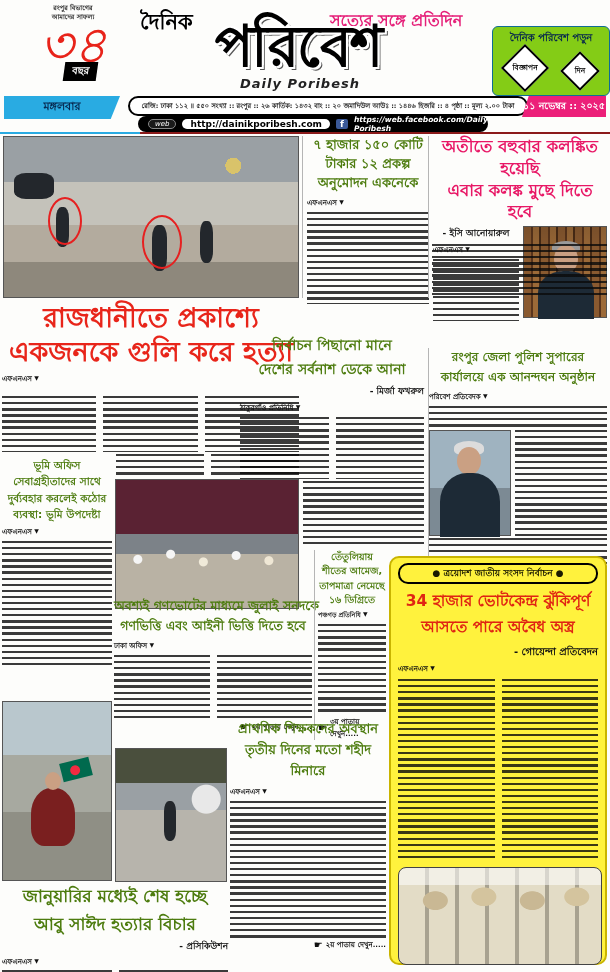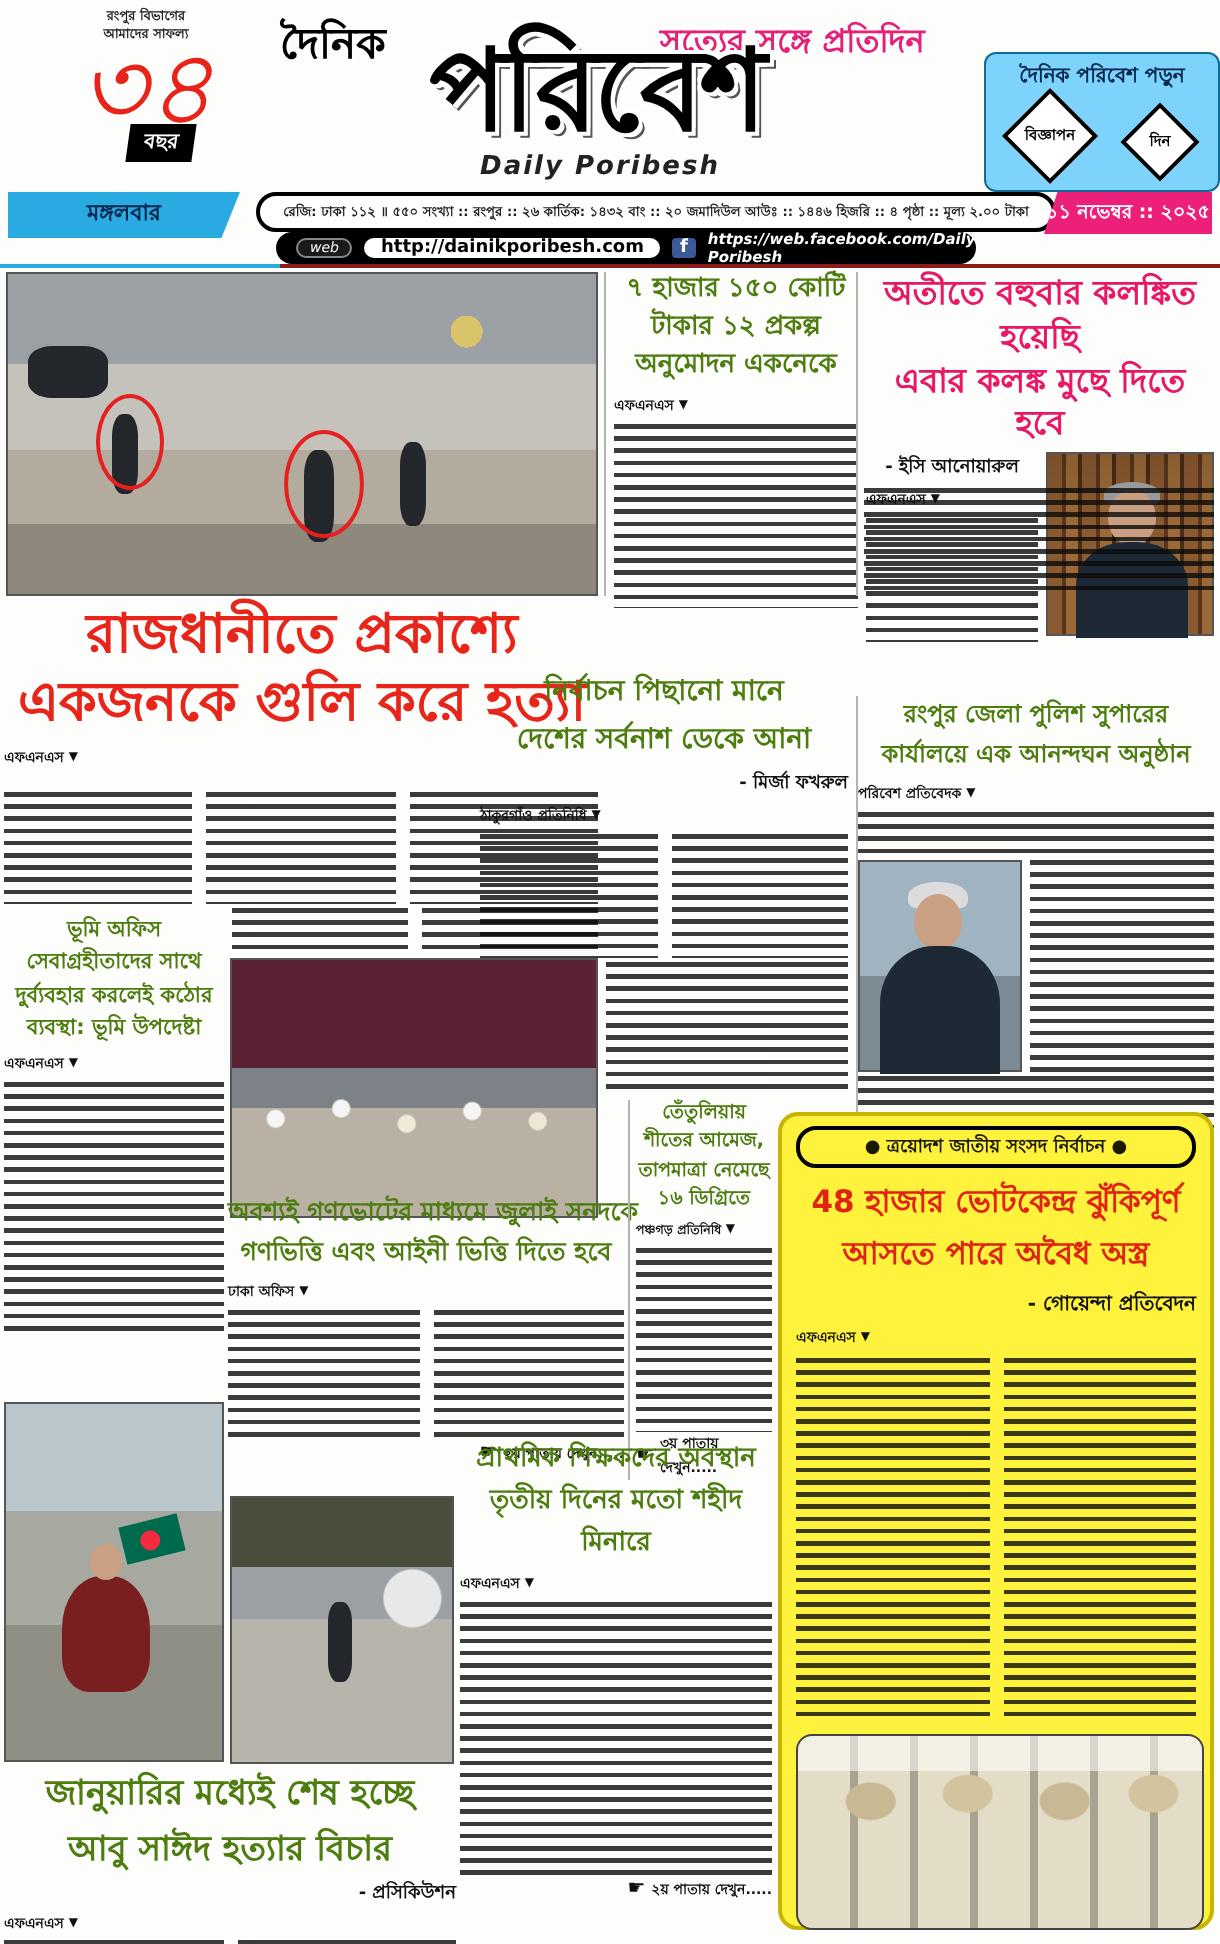--- a/index.html
+++ b/index.html
@@ -9,21 +9,21 @@
   .ctr{text-align:center}
   
   .logo-main{font-size:57px;font-weight:900;letter-spacing:-2px;color:#000;line-height:1;
              text-shadow:2px 2px 0 #fff,-2px -2px 0 #fff,2px -2px 0 #fff,-2px 2px 0 #fff,3px 3px 0 #555}
   .logo-small{font-size:21px;font-weight:900;color:#000;text-shadow:1px 1px 0 #fff,-1px -1px 0 #fff}
   .tagline{font-size:16px;font-weight:800;color:#e52079}
   .logo-eng{font-size:13px;font-weight:800;font-style:italic;color:#222;letter-spacing:1px}
   .anniv-top{font-size:6.5px;font-weight:700;color:#222;line-height:1.35}
   .anniv-num{font-size:52px;line-height:.9;font-weight:400;color:#e8231a;font-style:italic}
   .anniv-lbl{background:#000;color:#fff;font-size:10px;font-weight:800;padding:1px 8px;transform:skewX(-8deg)}
-  .promo{background:#7dd3fc;border:1px solid #0f6c94;border-radius:6px;text-align:center;padding:3px 2px}
+  .promo{background:#84cc16;border:1px solid #0f6c94;border-radius:6px;text-align:center;padding:3px 2px}
   .promo-line{font-size:10px;font-weight:800;color:#06264d}
   .diamond{display:inline-block;width:30px;height:30px;background:#fff;border:2px solid #000;
            transform:rotate(45deg);margin:4px 9px 0 9px;position:relative}
   .diamond>span{position:absolute;inset:0;display:flex;align-items:center;justify-content:center;
                 transform:rotate(-45deg);font-size:7.5px;font-weight:800;color:#000;white-space:nowrap}
   
   .daybox{background:#29abe2;color:#06264d;font-weight:800;font-size:11px;text-align:center;
           padding:2px 0;clip-path:polygon(0 0,100% 0,92% 100%,0 100%)}
   .regpill{border:2px solid #000;border-radius:10px;font-size:6.6px;font-weight:700;color:#222;
            text-align:center;padding:2px 4px;background:#fff;white-space:nowrap;overflow:hidden}
@@ -284,21 +284,21 @@
   </div>
 
 </div>
 
 <div class="abs ybox" style="left:389px;top:556px;width:218px;height:409px">
   <div class="kicker">
     <span>●</span>
     <span>ত্রয়োদশ জাতীয় সংসদ নির্বাচন</span>
     <span>●</span>
   </div>
-  <div class="h-red" style="font-size:15.5px;margin-top:5px">48 হাজার ভোটকেন্দ্র ঝুঁকিপূর্ণ</div>
+  <div class="h-red" style="font-size:15.5px;margin-top:5px">34 হাজার ভোটকেন্দ্র ঝুঁকিপূর্ণ</div>
   <div class="h-red" style="font-size:15.5px">আসতে পারে অবৈধ অস্ত্র</div>
   <div class="byline" style="font-size:10px;margin-top:3px">- গোয়েন্দা প্রতিবেদন</div>
   <div class="tag" style="margin:2px 0 4px">
     <span>এফএনএস</span> <span class="tri">▼</span>
   </div>
   <div class="cols" style="height:182px">
     <i class="sim"></i>
       <i class="sim"></i>
   </div>
   <div class="ballot" style="width:202px;height:96px;margin-top:6px"></div>

